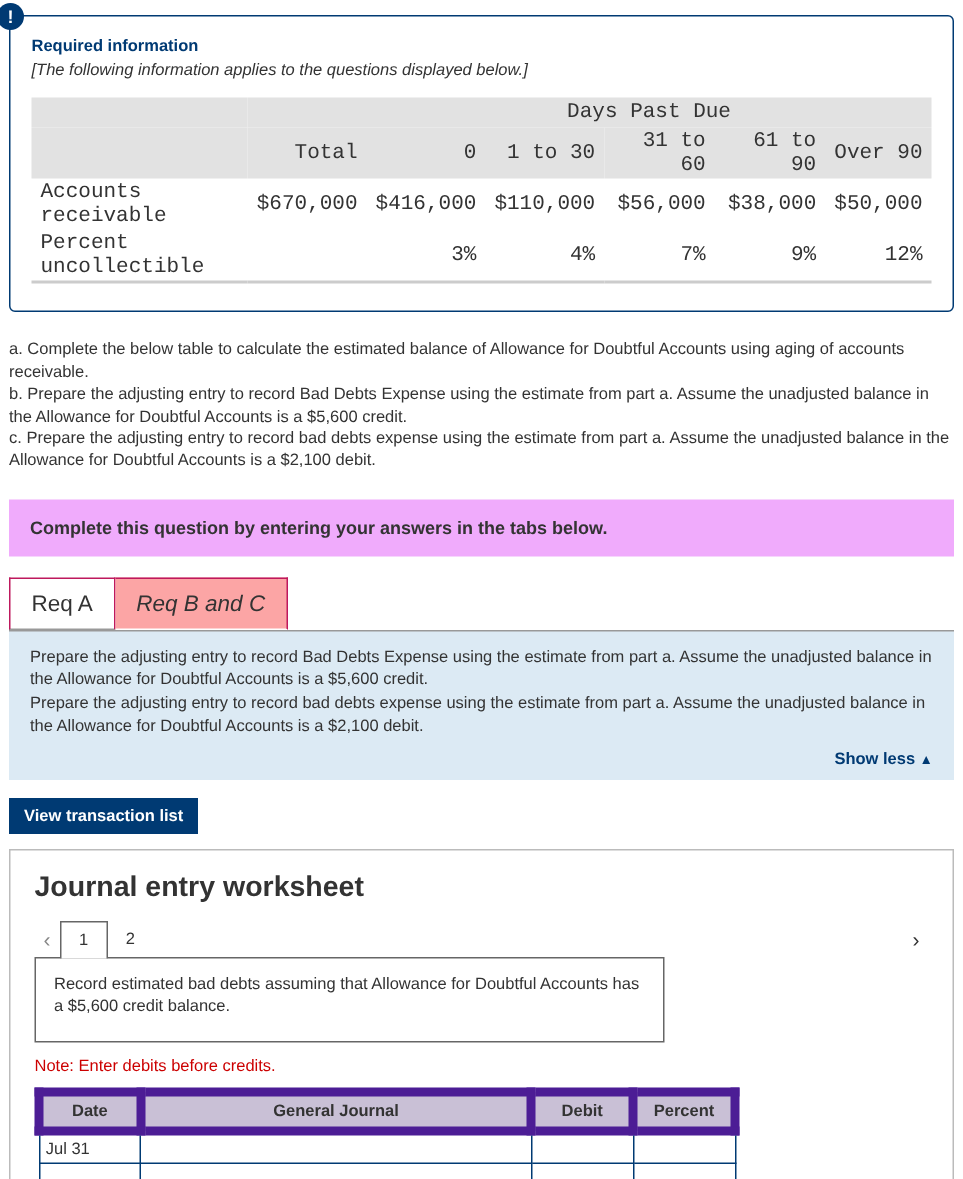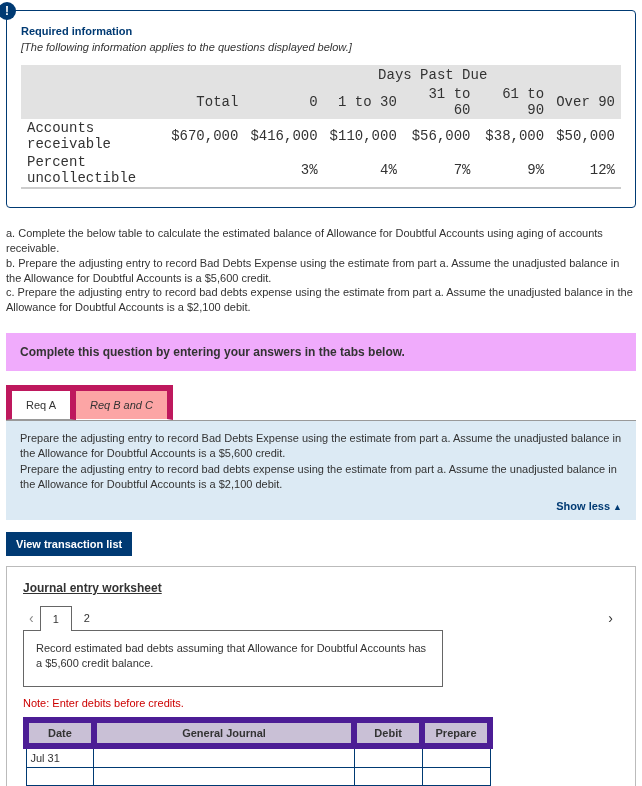--- a/index.html
+++ b/index.html
@@ -11,30 +11,30 @@
   .intro { margin-bottom: 12px; }
   .aging-table { font-family: "Courier New", monospace; font-size: 14px; border-collapse: collapse; margin: 0 auto; }
   .aging-table td, .aging-table th { padding: 1px 6px; text-align: right; font-weight: normal; }
   .aging-table td.label { text-align: left; }
   .aging-table thead tr:first-child th { background:#e2e2e2; text-align:center; padding:2px 6px; }
   .aging-table thead tr:nth-child(2) th { background:#e2e2e2; }
   .aging-table { border-bottom: 2px solid #ccc; }
   .questions { margin: 0 6px 18px 6px; line-height: 1.35; }
   .gray-bar { background: #f0abfc; padding: 12px 14px; font-weight: bold; font-size: 12px; margin: 0 6px; }
   .tabs-row { display:flex; margin: 14px 6px 0 6px; }
-  .tab { border:6px solid #be185d; padding: 8px 14px; font-size: 11px; background:#fff; cursor:pointer; }
+  .tab { border:1px solid #be185d; padding: 8px 14px; font-size: 15px; background:#fff; cursor:pointer; }
   .tab.inactive { border-bottom:1px solid #999; }
   .tab.active { border-bottom:1px solid #fff; background:#fca5a5;font-style:italic; }
   .tab + .tab { border-left:none; }
   .blue-panel { background:#dceaf4; margin: 0 6px; padding: 10px 14px 6px 14px; border-top:1px solid #999; font-size:11px; line-height:1.4; position:relative; }
   .show-less { color:#003a73; font-weight:bold; text-align:right; padding-top:6px; cursor:pointer; }
   .show-less::after { content:"\25B2"; font-size:9px; margin-left:3px; }
   .view-trans { display:inline-block; background:#003a73; color:#fff; padding:6px 10px; font-size:11px; font-weight:bold; margin:12px 6px 10px 6px; cursor:pointer; }
   .worksheet { border:1px solid #bbb; margin: 0 6px 10px 6px; padding: 14px 16px 16px 16px; }
-  .ws-title { font-size: 12px; font-weight:bold; margin-bottom:10px;text-decoration:underline; }
+  .ws-title { font-size: 19px; font-weight:bold; margin-bottom:10px; }
   .chev { font-size:14px; color:#888; padding:0 6px; cursor:pointer; user-select:none; }
   .chev.right { margin-left:auto; color:#333; }
   .ws-tab { border:1px solid #666; border-bottom:none; padding:6px 12px; font-size:11px; cursor:pointer; }
   .ws-tab.active { background:#fff; position:relative; top:1px; }
   .ws-tab.inactive { border:none; padding:6px 12px; }
   .ws-navrow { display:flex; align-items:flex-end; }
   .ws-navrow .chev { align-self:center; }
   .ws-desc-box { border:1px solid #666; border-top:none; padding:10px 12px 14px 12px; font-size:11px; line-height:1.4; max-width:420px; margin-bottom:10px; border-top:1px solid #666; }
   .note { color:#c00; font-size:11px; margin:4px 0 8px 0; }
   .je-table { border-collapse:collapse; width:100%; max-width:470px; }
@@ -127,21 +127,21 @@
   <div class="ws-desc-box">Record estimated bad debts assuming that Allowance for Doubtful Accounts has a $5,600 credit balance.</div>
 
   <div class="note">Note: Enter debits before credits.</div>
 
   <table class="je-table">
     <thead>
       <tr>
         <th class="date">Date</th>
         <th class="gj">General Journal</th>
         <th class="amt">Debit</th>
-        <th class="amt">Prepare</th>
+        <th class="amt">Percent</th>
       </tr>
     </thead>
     <tbody>
       <tr>
         <td class="date">Jul 31</td>
         <td class="gj"></td>
         <td class="amt"></td>
         <td class="amt"></td>
       </tr>
       <tr>

